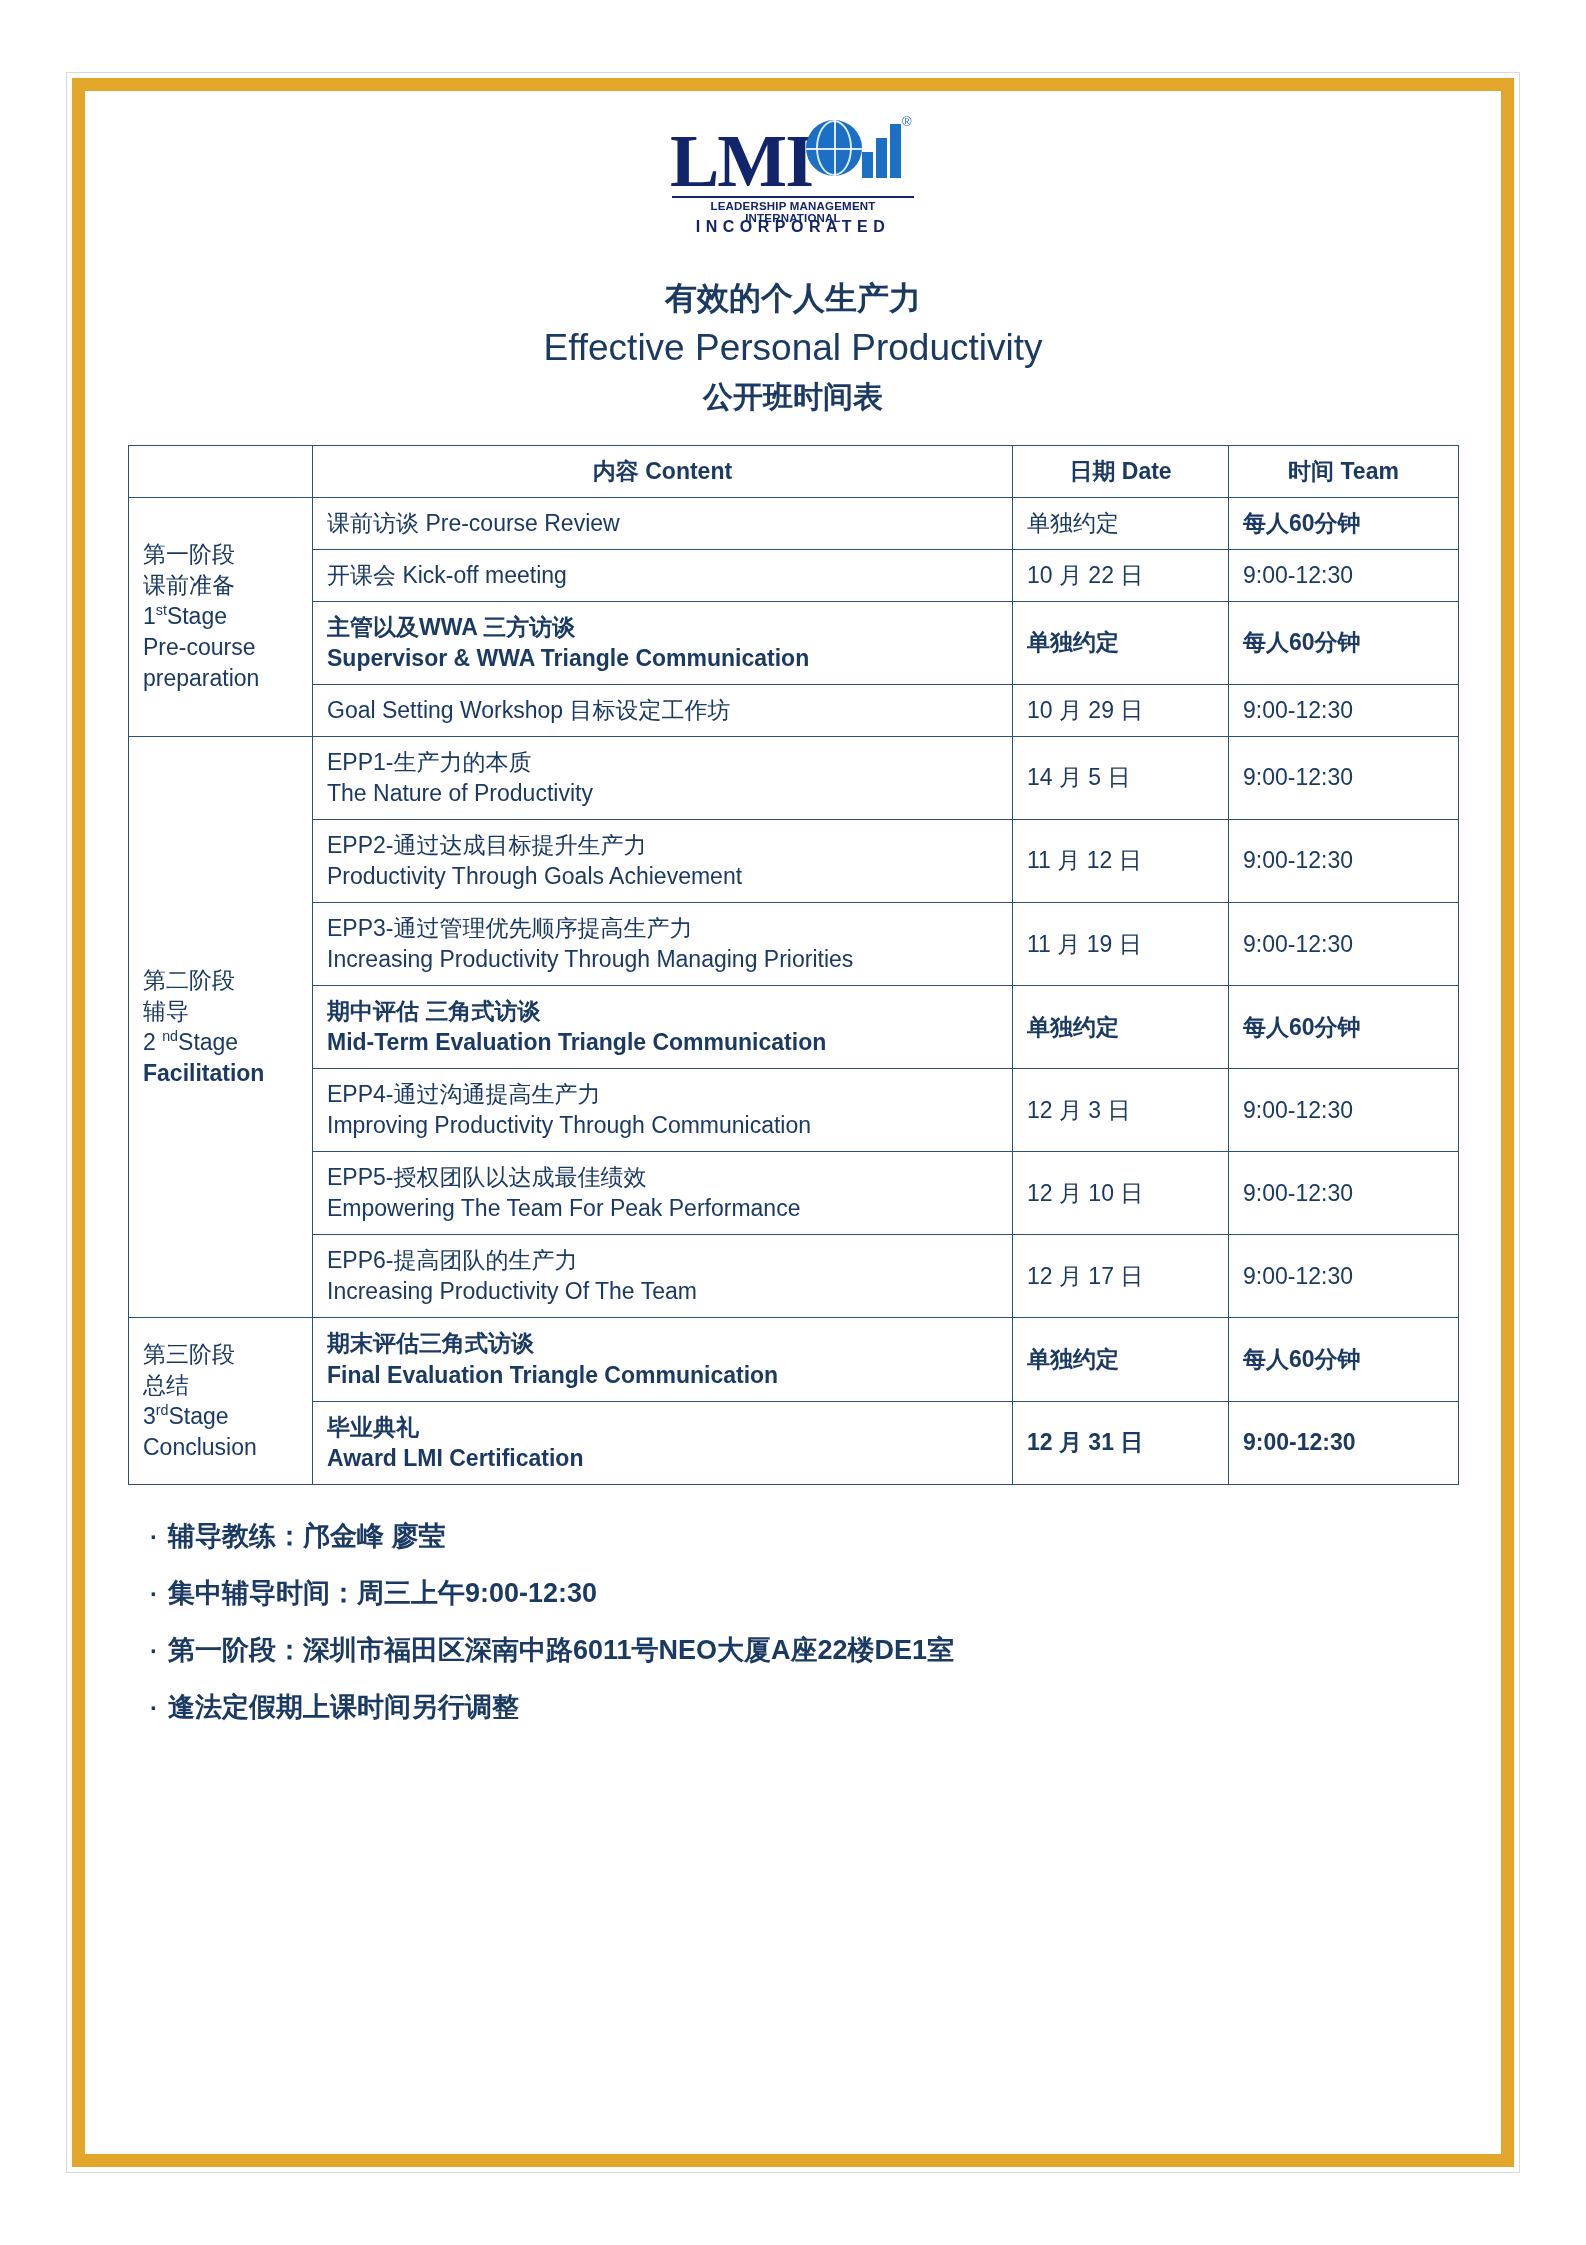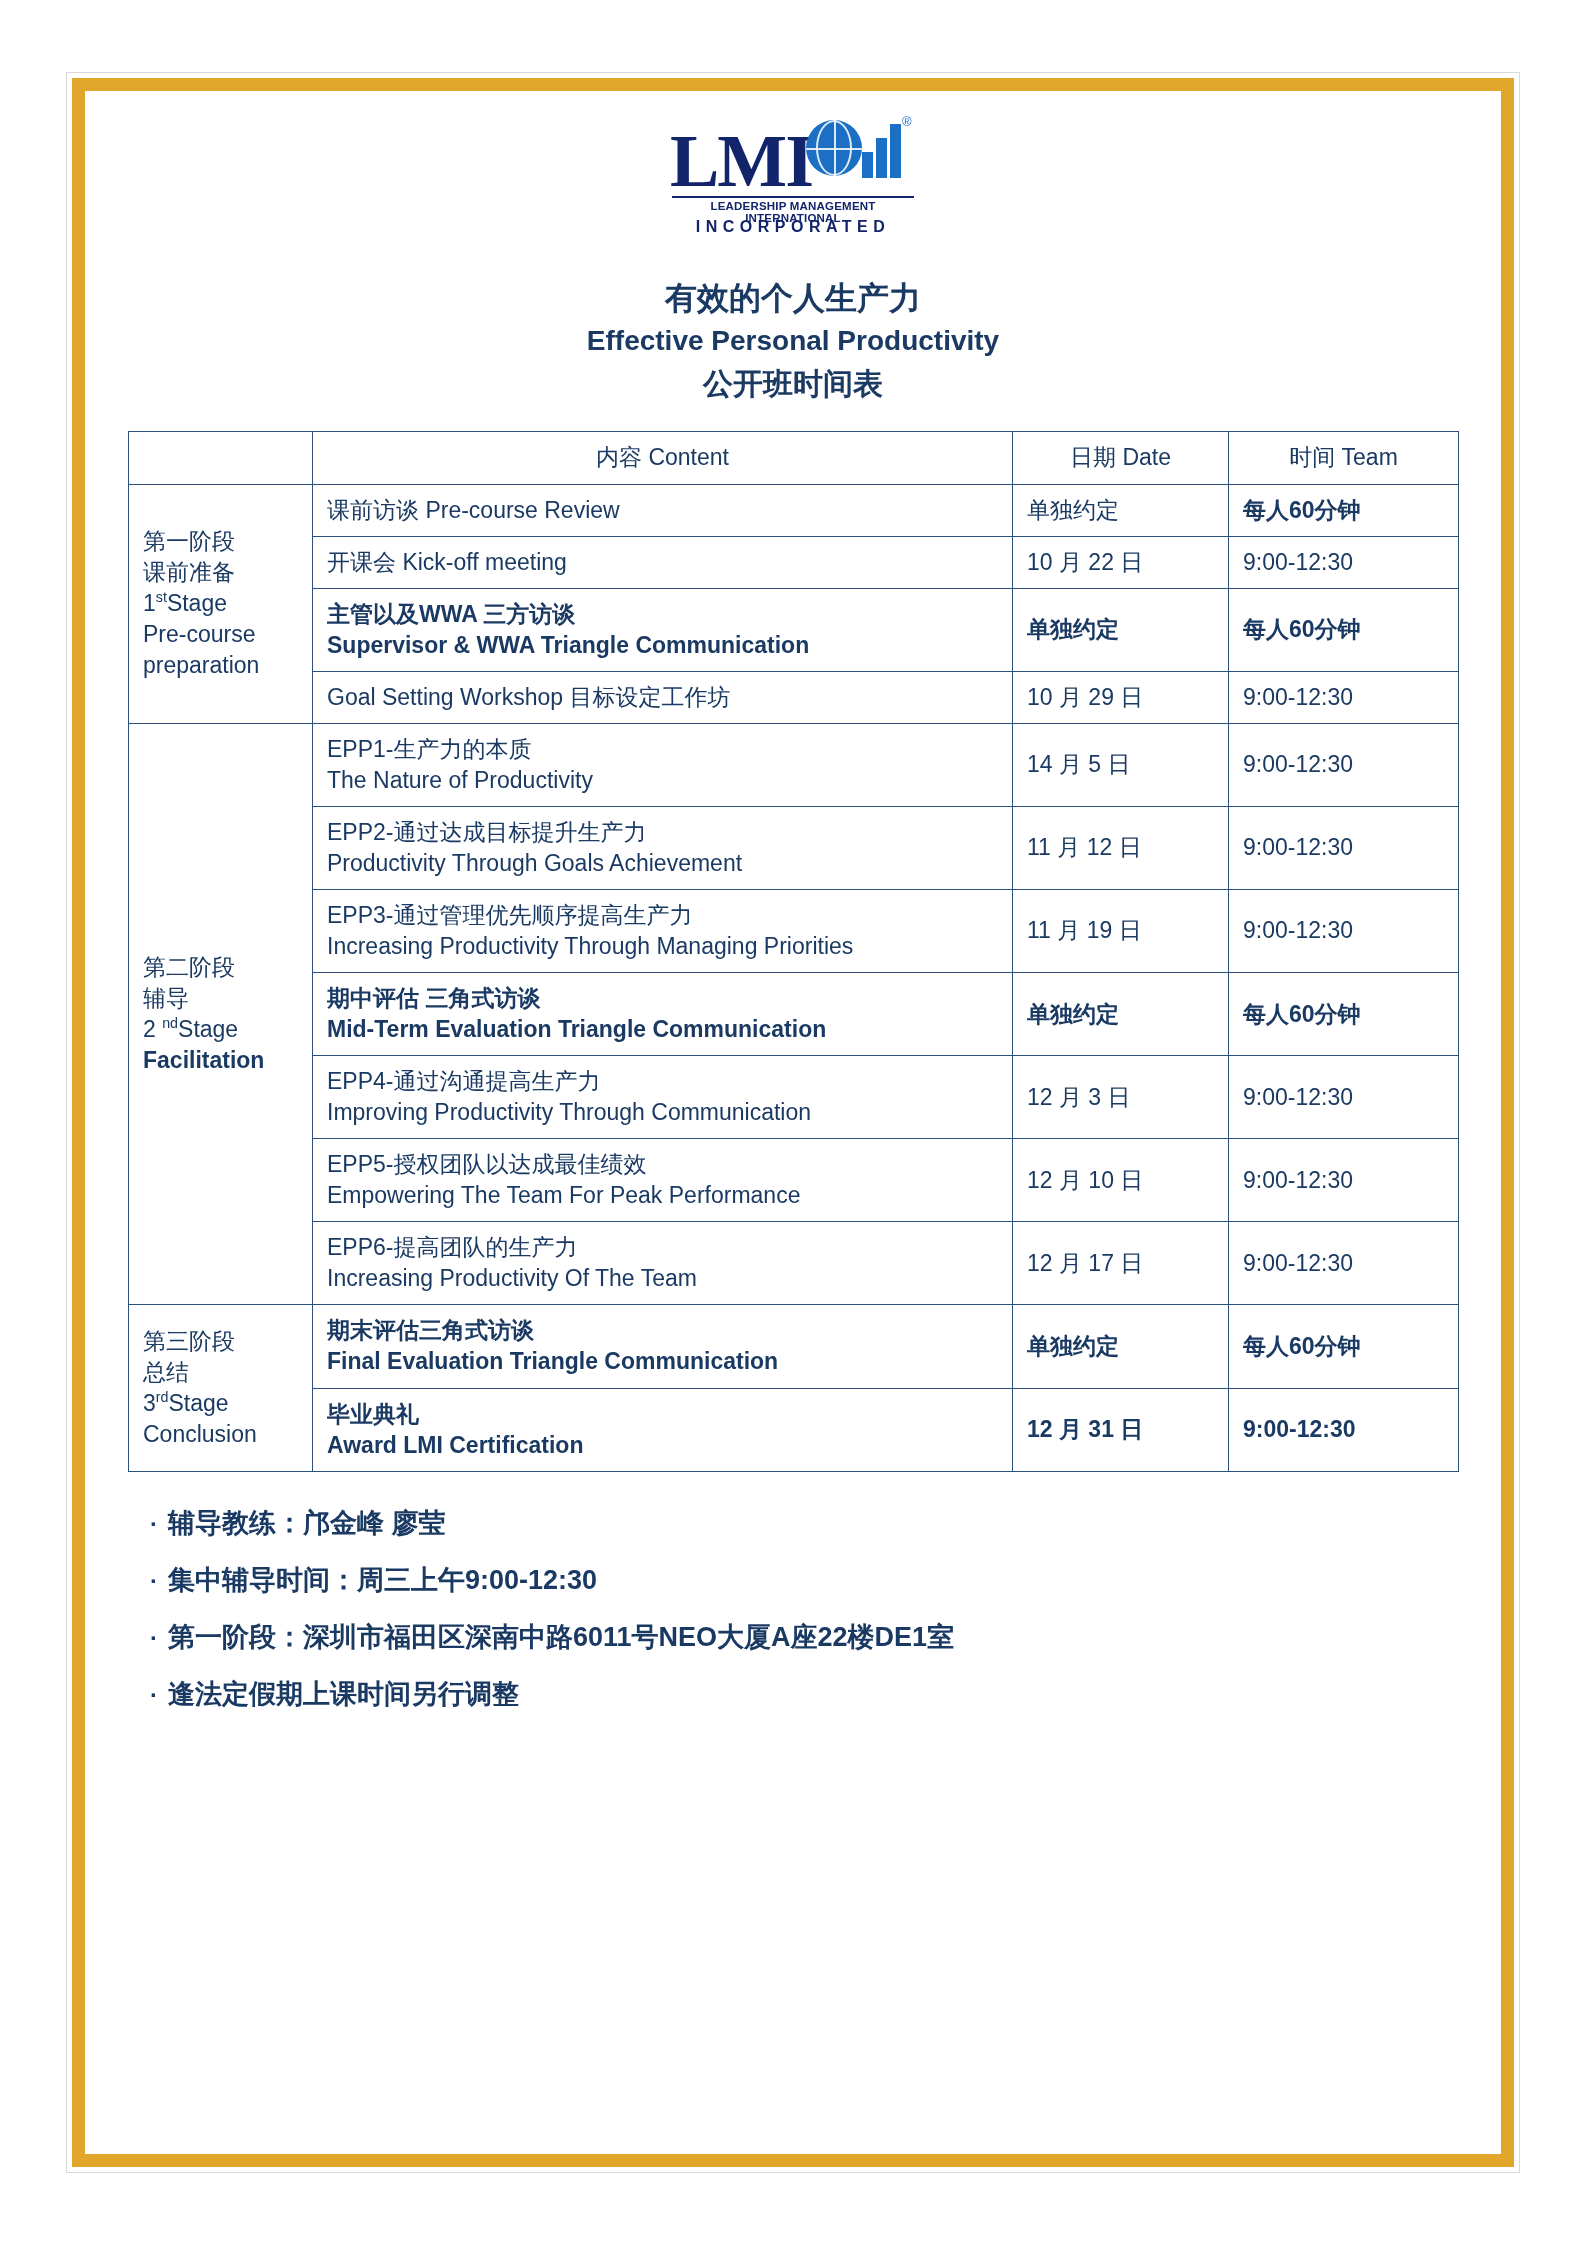--- a/index.html
+++ b/index.html
@@ -168,22 +168,22 @@
     text-align: center;
     color: #1b3a63;
     margin-bottom: 26px;
   }
   .title-cn {
     font-size: 32px;
     font-weight: bold;
     line-height: 1.45;
   }
   .title-en {
-    font-size: 28px;
-    font-weight: bold;
+    font-size: 37px;
+    font-weight: normal;
     line-height: 1.45;
   }
   .title-sub {
     font-size: 30px;
     font-weight: bold;
     line-height: 1.45;
   }
 
   
   table.schedule {
@@ -200,21 +200,21 @@
     line-height: 1.35;
   }
   col.c-stage { width: 184px; }
   col.c-content { width: 700px; }
   col.c-date { width: 216px; }
   col.c-time { width: 230px; }
 
   .hdr td {
     text-align: center;
     font-size: 24px;
-    font-weight: normal;
+    font-weight: bold;
     padding: 16px 10px;
   }
   .stage-cell {
     text-align: left;
     font-size: 23px;
     line-height: 1.5;
   }
   .center { text-align: left; }
   .bold { font-weight: bold; }
   sup {

